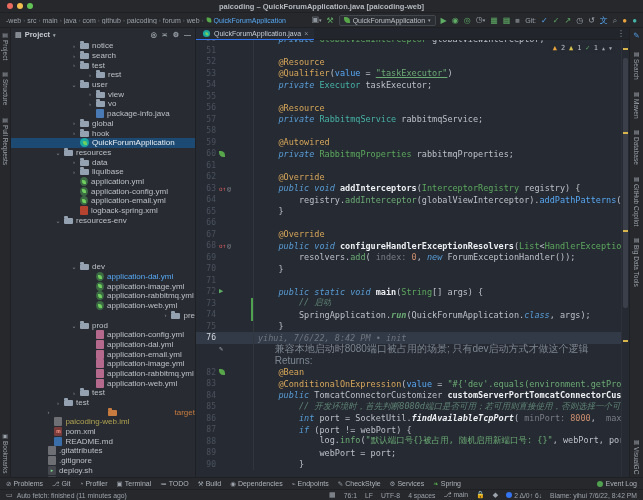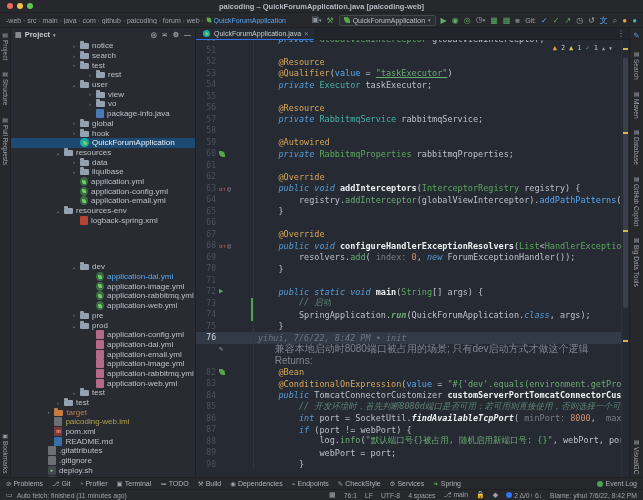--- a/index.html
+++ b/index.html
@@ -296,30 +296,30 @@
           <div class="trow" style="padding-left: 60px;">
             <span class="chev"></span>
             <span class="fi ymls"></span>
             <span class="lab">application-config.yml</span>
           </div>
           <div class="trow" style="padding-left: 60px;">
             <span class="chev"></span>
             <span class="fi ymls"></span>
             <span class="lab">application-email.yml</span>
           </div>
+          <div class="trow" style="padding-left: 60px;">
+            <span class="chev"></span>
+            <span class="fi xml"></span>
+            <span class="lab">logback-spring.xml</span>
+          </div>
           <div class="trow" style="padding-left: 44px;">
             <span class="chev">⌄</span>
             <span class="folder"></span>
             <span class="lab">resources-env</span>
           </div>
-          <div class="trow" style="padding-left: 60px;">
-            <span class="chev"></span>
-            <span class="fi xml"></span>
-            <span class="lab">logback-spring.xml</span>
-          </div>
           <div class="trow" style="padding-left: 60px; margin-top: 37px;">
             <span class="chev">⌄</span>
             <span class="folder"></span>
             <span class="lab">dev</span>
           </div>
           <div class="trow" style="padding-left: 76px;">
             <span class="chev"></span>
             <span class="fi ymls"></span>
             <span class="lab openfile">application-dal.yml</span>
           </div>
@@ -331,21 +331,21 @@
           <div class="trow" style="padding-left: 76px;">
             <span class="chev"></span>
             <span class="fi ymls"></span>
             <span class="lab">application-rabbitmq.yml</span>
           </div>
           <div class="trow" style="padding-left: 76px;">
             <span class="chev"></span>
             <span class="fi ymls"></span>
             <span class="lab">application-web.yml</span>
           </div>
-          <div class="trow" style="padding-left: 60px;">
+          <div class="trow" style="padding-left: 60px; justify-content: flex-end;">
             <span class="chev">›</span>
             <span class="folder"></span>
             <span class="lab">pre</span>
           </div>
           <div class="trow" style="padding-left: 60px;">
             <span class="chev">⌄</span>
             <span class="folder"></span>
             <span class="lab">prod</span>
           </div>
           <div class="trow" style="padding-left: 76px;">
@@ -381,21 +381,21 @@
           <div class="trow" style="padding-left: 60px;">
             <span class="chev">›</span>
             <span class="folder"></span>
             <span class="lab">test</span>
           </div>
           <div class="trow" style="padding-left: 44px;">
             <span class="chev">›</span>
             <span class="folder"></span>
             <span class="lab">test</span>
           </div>
-          <div class="trow" style="padding-left: 34.4px;">
+          <div class="trow" style="padding-left: 34.4px; justify-content: space-between;">
             <span class="chev">›</span>
             <span class="folder excl"></span>
             <span class="lab excluded">target</span>
           </div>
           <div class="trow" style="padding-left: 34.4px;">
             <span class="chev"></span>
             <span class="fi iml"></span>
             <span class="lab ignored">paicoding-web.iml</span>
           </div>
           <div class="trow" style="padding-left: 34.4px;">

